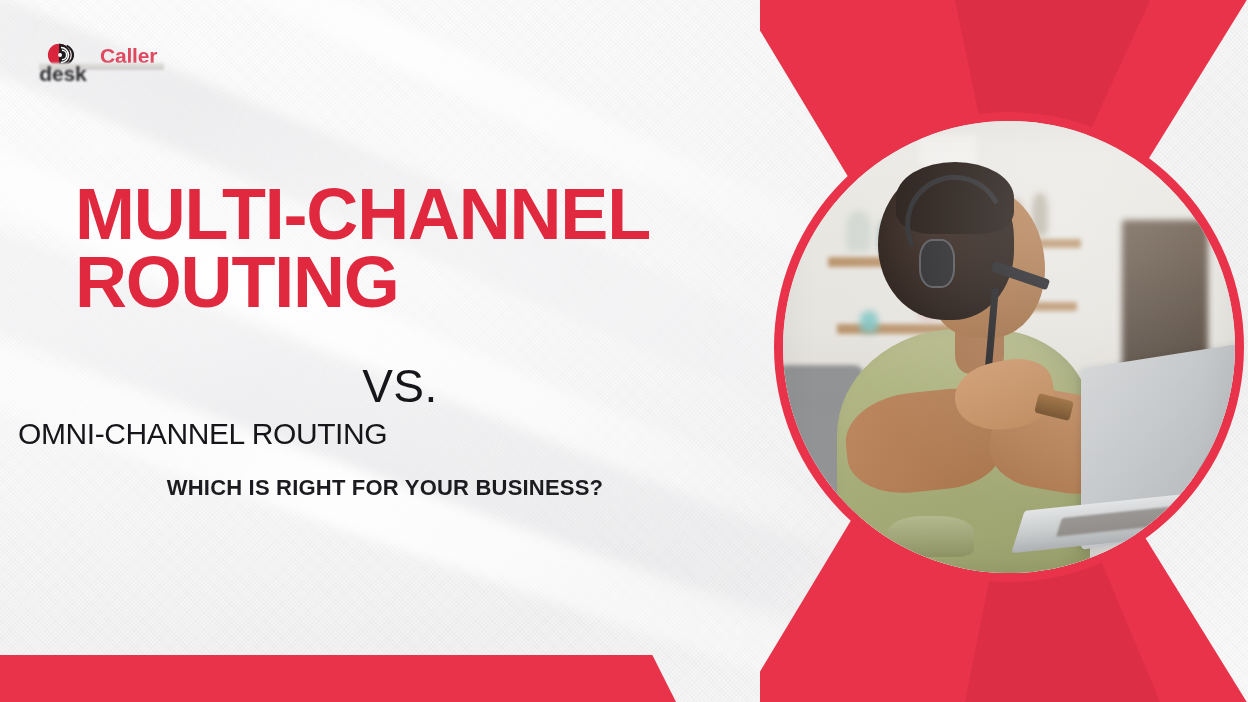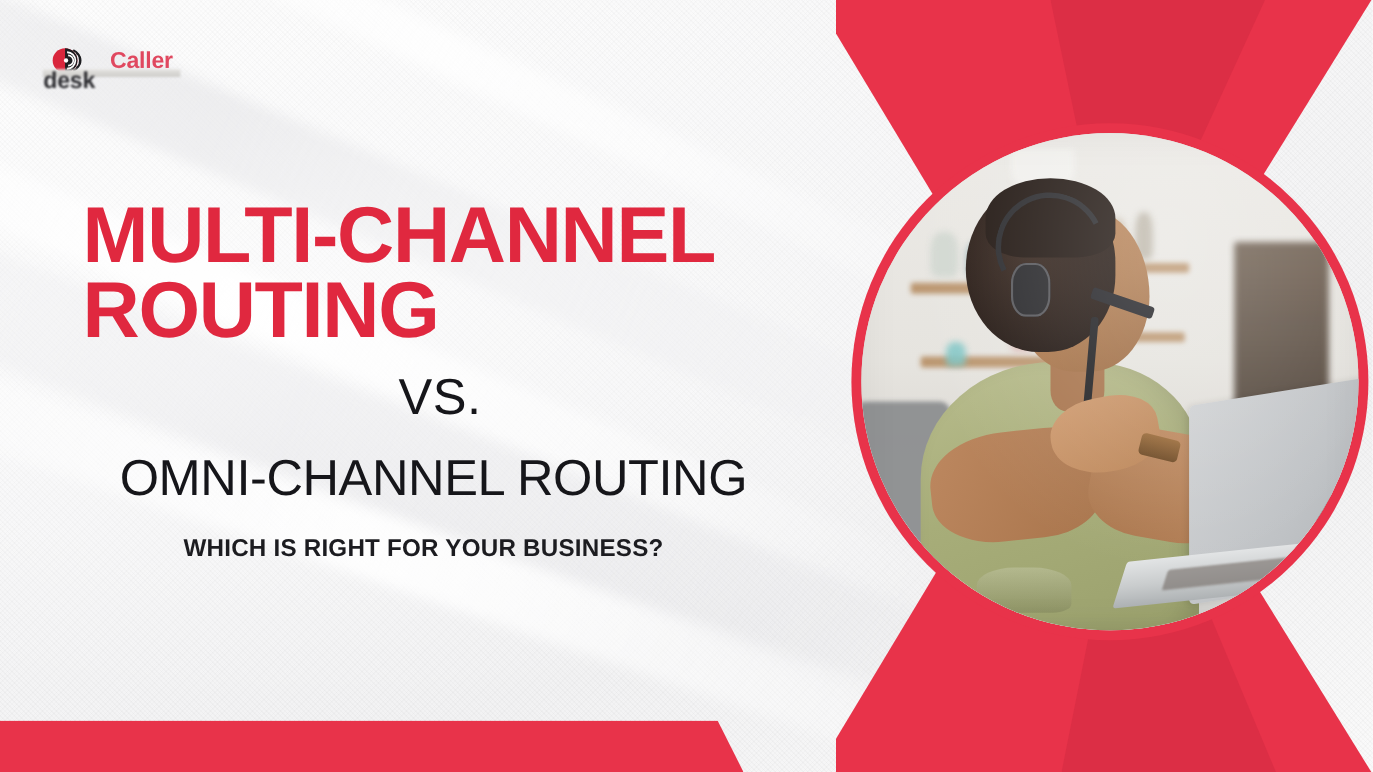--- a/index.html
+++ b/index.html
@@ -292,30 +292,30 @@
     text-align:left;
     white-space:pre-line;
   }
   .h-vs{
     color:#16161a;
     font-size:46px;
     font-weight:400;
     letter-spacing:.5px;
     text-align:center;
     padding-left:30px;
-    margin-top:16px;
+    margin-top:42px;
   }
   .h-sub{
     color:#16161a;
-    font-size:46px;
+    font-size:30px;
     font-weight:400;
     letter-spacing:-.4px;
-    text-align:center;
+    text-align:left;
     padding-left:18px;
-    margin-top:20px;
+    margin-top:4px;
     white-space:nowrap;
   }
   .h-tag{
     color:#1c1c20;
     font-size:22px;
     font-weight:bold;
     letter-spacing:.2px;
     text-align:center;
     padding-left:0;
     margin-top:24px;

